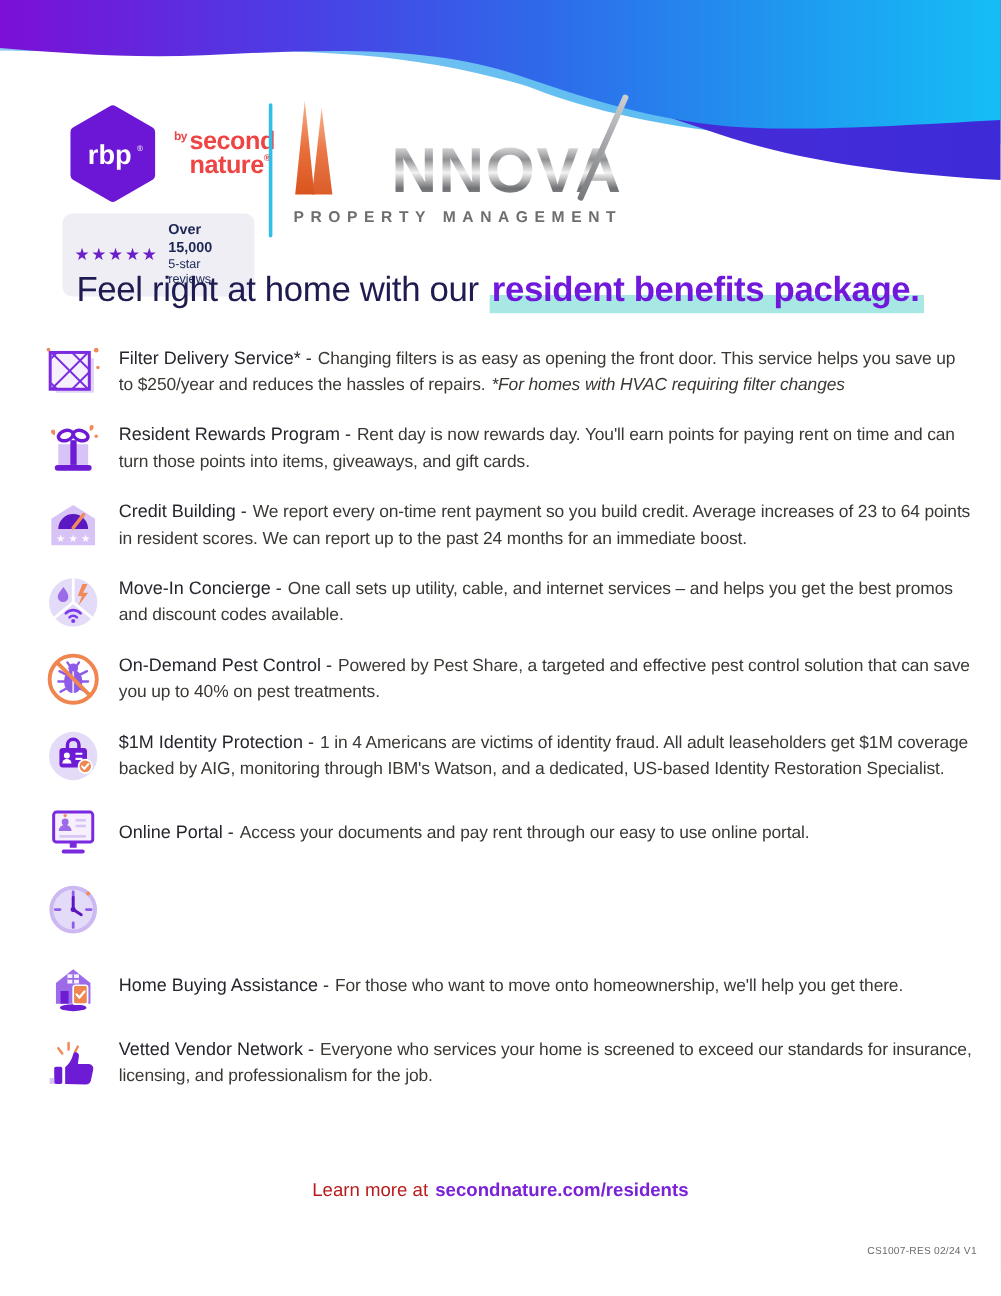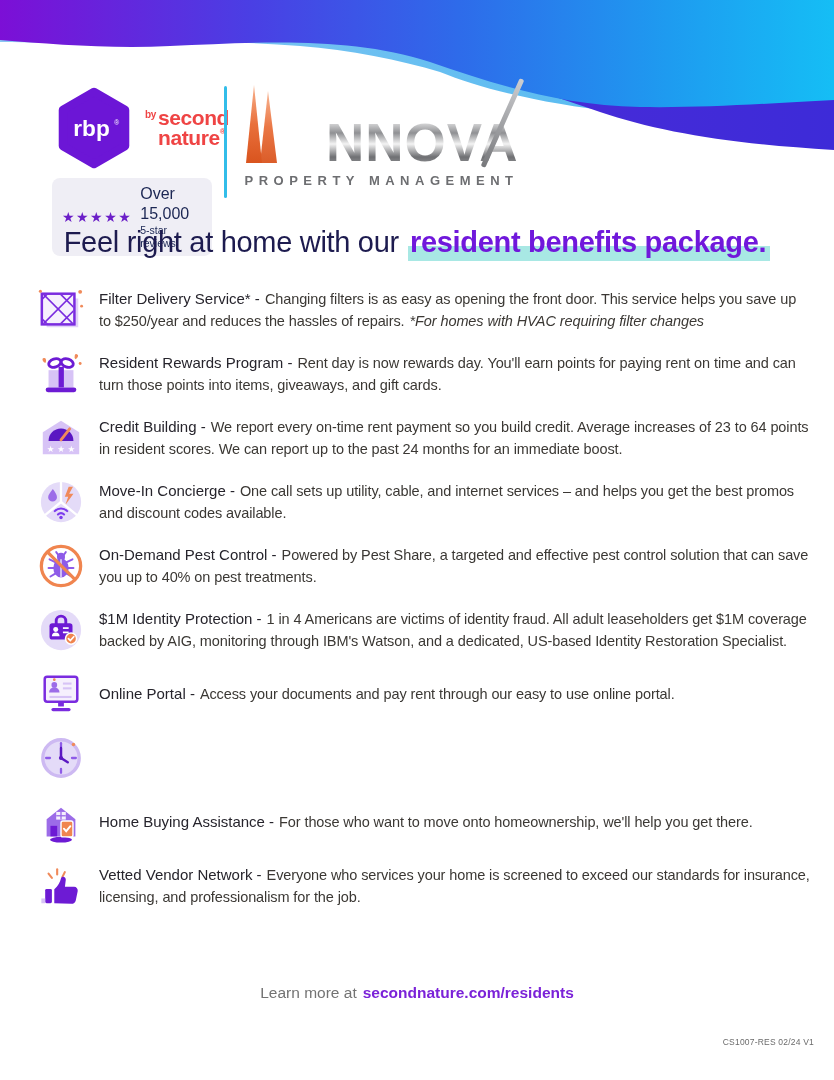--- a/index.html
+++ b/index.html
@@ -13,21 +13,21 @@
   .rbp-lockup{display:flex;align-items:center;gap:9px;}
   .rbp-mark{position:relative;width:84px;height:84px;flex-shrink:0;}
   .sn-text{color:#ef4444;font-weight:bold;font-size:21px;line-height:.93;letter-spacing:-.4px;}
   .sn-by{font-size:10px;font-weight:600;vertical-align:top;margin-right:2px;position:relative;top:2px;}
   .sn-l2{padding-left:13px;}
   .sn-reg{font-size:8px;vertical-align:top;}
   .reviews-pill{margin-top:8px;display:inline-flex;align-items:center;gap:8px;background:#efeef5;
                 border-radius:8px;padding:6px 10px;}
   .stars{color:#6B1FC8;font-size:14px;letter-spacing:1.5px;line-height:1;}
   .rev-lines{font-size:10.5px;color:#1B2653;line-height:1.25;}
-  .rev-l1{font-weight:normal;font-size:16px;}
+  .rev-l1{font-weight:bold;font-size:12px;}
   .brand-divider{width:2.5px;height:112px;background:#32BDE9;margin:0 18px 0 12px;border-radius:2px;}
   
   .innova{padding-top:2px;}
   .innova-word{position:relative;display:flex;align-items:flex-end;height:80px;justify-content:space-between;}
   .innova-text{font-size:53px;font-weight:600;letter-spacing:1px;line-height:.95;
                background:linear-gradient(180deg,#fbfbfb 0%,#8f9093 30%,#f3f3f3 52%,#6f7073 78%,#9a9b9e 100%);
                -webkit-background-clip:text;background-clip:text;color:#8f9093;-webkit-text-fill-color:transparent;}
   .innova-slash{position:absolute;right:14px;top:-13px;width:5px;height:96px;
                 background:linear-gradient(180deg,#cdced1,#77787b);transform:rotate(24deg);border-radius:2px;}
   .innova-sub{margin-top:5px;font-size:13px;font-weight:bold;color:#6D6E71;letter-spacing:5.5px;white-space:nowrap;}
@@ -39,21 +39,21 @@
              background:linear-gradient(180deg,rgba(0,0,0,0) 56%,#A8E8E4 56%);}
   
   .benefits{position:absolute;top:286px;left:36px;width:774px;}
   .row{display:flex;align-items:center;gap:13px;margin-bottom:16px;min-height:48px;}
   .icon{width:50px;flex-shrink:0;display:flex;justify-content:center;align-items:center;}
   .txt{margin:0;font-size:14.5px;line-height:1.45;letter-spacing:-.1px;max-width:716px;color:#3b3834;}
   .b-title{color:#26242c;font-weight:normal;font-size:15px;margin-right:5px;letter-spacing:0;}
   .b-note{font-style:italic;margin-left:5px;color:#3b3834;}
   
   .learn{position:absolute;top:984px;left:0;width:100%;text-align:center;font-size:15.5px;}
-  .learn-prefix{color:#737373;margin-right:6px;}
+  .learn-prefix{color:#b91c1c;margin-right:6px;}
   .learn-link{color:#7B22D8;font-weight:bold;text-decoration:none;}
   .doc-code{position:absolute;top:1037px;right:20px;font-size:8.5px;color:#6b6b6b;letter-spacing:.2px;}
 </style>
 </head>
 <body>
 
 <div class="page">
 
   <svg class="wave" viewBox="0 0 834 250" preserveAspectRatio="none">
     <defs>

